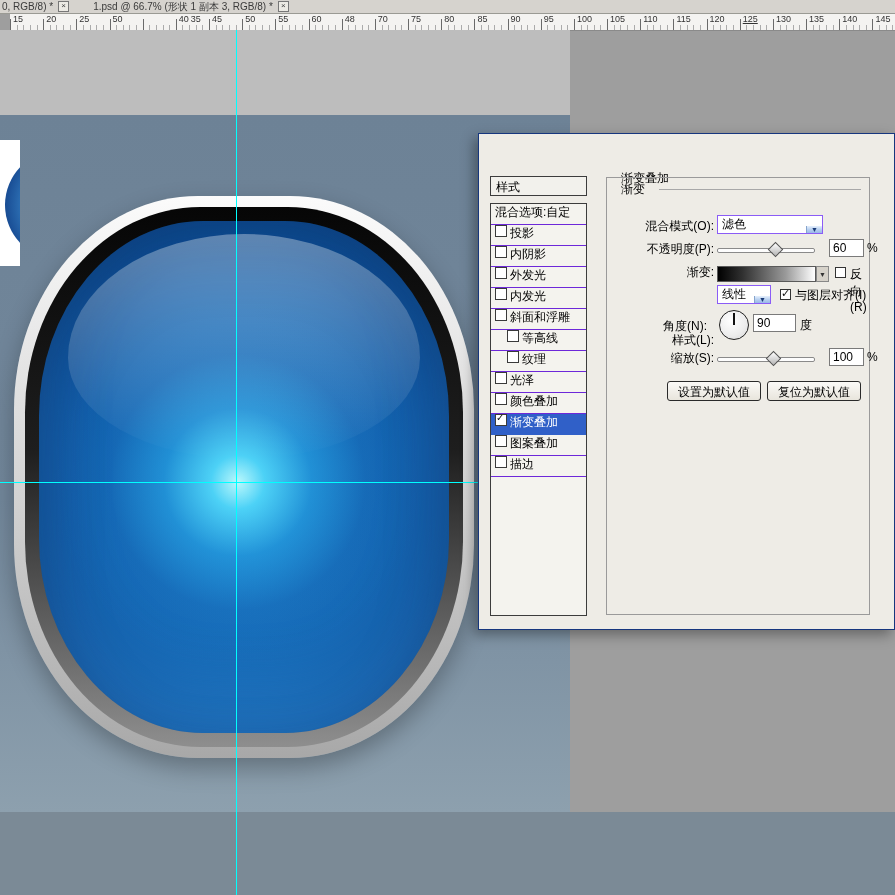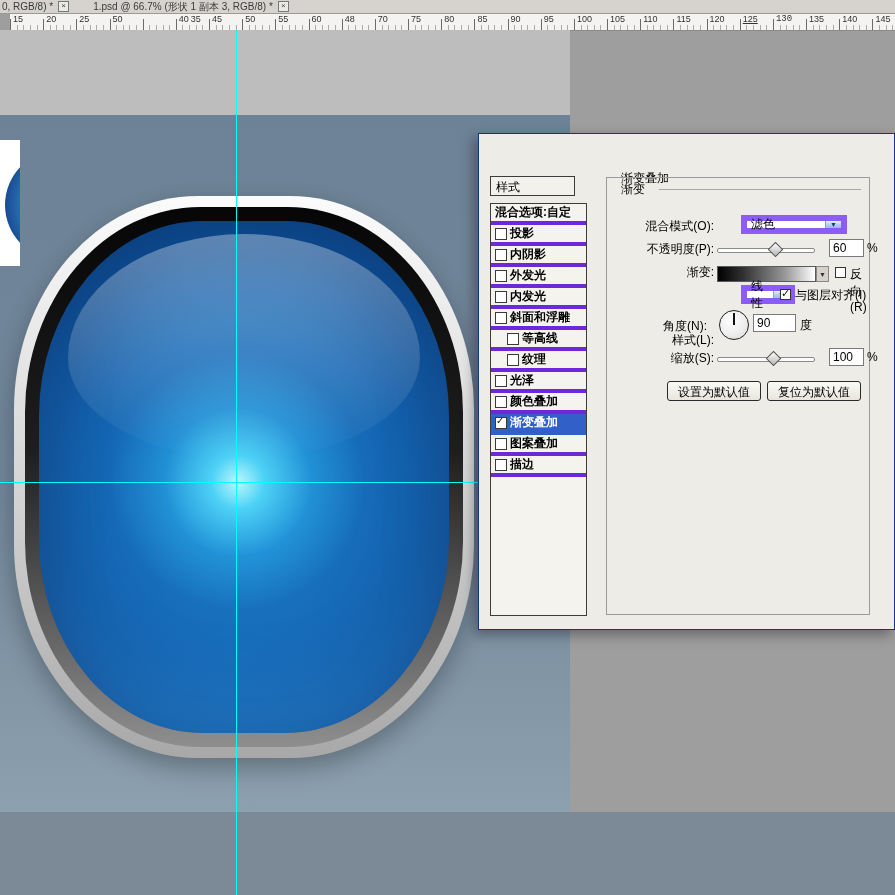--- a/index.html
+++ b/index.html
@@ -56,38 +56,38 @@
   .guide-v{position:absolute;left:236px;top:30px;width:1px;height:865px;background:#00ffff;}
   .guide-h{position:absolute;left:0;top:482px;width:570px;height:1px;background:#00ffff;}
 
   
   .dialog{position:absolute;left:478px;top:133px;width:417px;height:497px;background:#eeece6;
     border:1px solid #16367e;box-sizing:border-box;box-shadow:-4px 5px 12px rgba(0,0,0,0.35);}
   .dlg-title{position:absolute;left:0;top:0;right:0;height:20px;color:#fff;font-weight:bold;
     line-height:20px;padding-left:7px;
     background:linear-gradient(180deg,#4a86ee 0%,#2a5ad8 45%,#1b46b8 100%);}
 
-  .styles-header{position:absolute;left:11px;top:42px;width:85px;height:20px;border:1px solid #3c3c3c;
+  .styles-header{position:absolute;left:11px;top:42px;width:97px;height:20px;border:1px solid #3c3c3c;
     background:#f2f1ec;line-height:20px;padding-left:5px;box-sizing:border-box;}
   .styles-list{position:absolute;left:11px;top:69px;width:97px;height:413px;border:1px solid #3c3c3c;
     background:#f4f3ee;box-sizing:border-box;overflow:hidden;}
-  .style-row{height:21px;border-bottom:4px solid #6d28d9;display:flex;align-items:center;gap:3px;
-    padding-left:4px;box-sizing:border-box;font-weight:bold;}
+  .style-row{height:21px;border-bottom:1px solid #6d28d9;display:flex;align-items:flex-start;gap:3px;
+    padding-left:4px;box-sizing:border-box;}
   .style-row.indent{padding-left:16px;}
   .style-row.selected{background:#3060c8;color:#fff;border-bottom-color:#3060c8;}
   .checkbox{width:10px;height:10px;border:1px solid #3a3a3a;background:#fff;flex:0 0 auto;position:relative;}
   .checkbox.checked::after{content:"✓";position:absolute;left:0;top:-3px;font-size:10px;color:#111;}
 
   .section-title{position:absolute;left:138px;top:36px;background:#eeece6;padding:0 4px;}
   .content-box{position:absolute;left:127px;top:43px;width:264px;height:438px;border:1px solid #9a9a9a;box-sizing:border-box;}
   .group-label{position:absolute;left:14px;top:3px;}
   .group-line{position:absolute;left:52px;right:8px;top:11px;border-top:1px solid #a8a8a8;}
 
   .lbl{position:absolute;left:0;width:107px;text-align:right;}
-  .dropdown{position:absolute;background:#fff;border:6px solid #8b5cf6;display:flex;align-items:center;box-sizing:border-box;margin-left:24px;}
+  .dropdown{position:absolute;background:#fff;border:1px solid #8b5cf6;display:flex;align-items:flex-end;box-sizing:border-box;}
   .dropdown .val{flex:1;padding-left:4px;line-height:17px;overflow:hidden;}
   .dd-btn{width:15px;background:linear-gradient(180deg,#e6f0fc,#b8d0f0 50%,#98b8e8);
     border-left:1px solid #86a4cc;display:flex;align-items:center;justify-content:center;
     font-size:7px;color:#1a3a78;}
   .numbox{position:absolute;width:30px;height:16px;border:1px solid #7a7a7a;background:#fff;
     font-size:12px;padding:0 0 0 3px;box-sizing:content-box;font-family:inherit;}
   .slider-track{position:absolute;left:110px;width:96px;height:3px;background:#fdfdfd;
     border:1px solid #8a8a8a;border-radius:2px;}
   .slider-thumb{position:absolute;width:9px;height:9px;transform:rotate(45deg);
     background:linear-gradient(135deg,#ffffff,#b4b4b4);border:1px solid #555;}
@@ -133,21 +133,21 @@
     <span class="ruler-num" style="left: 434.21px;">80</span>
     <span class="ruler-num" style="left: 467.38px;">85</span>
     <span class="ruler-num" style="left: 500.55px;">90</span>
     <span class="ruler-num" style="left: 533.72px;">95</span>
     <span class="ruler-num" style="left: 566.89px;">100</span>
     <span class="ruler-num" style="left: 600.06px;">105</span>
     <span class="ruler-num" style="left: 633.23px;">110</span>
     <span class="ruler-num" style="left: 666.4px;">115</span>
     <span class="ruler-num" style="left: 699.57px;">120</span>
     <span class="ruler-num" style="left: 732.74px; text-decoration: underline;">125</span>
-    <span class="ruler-num" style="left: 765.91px; font-family: Liberation Mono, monospace;">130</span>
+    <span class="ruler-num" style="left: 765.91px;">130</span>
     <span class="ruler-num" style="left: 799.08px;">135</span>
     <span class="ruler-num" style="left: 832.25px;">140</span>
     <span class="ruler-num" style="left: 865.42px;">145</span>
   </div>
 
 <div class="doc-top"></div>
 <div class="doc-mid"></div>
 <div class="doc-bottom"></div>
 
 <div class="thumb-strip">

